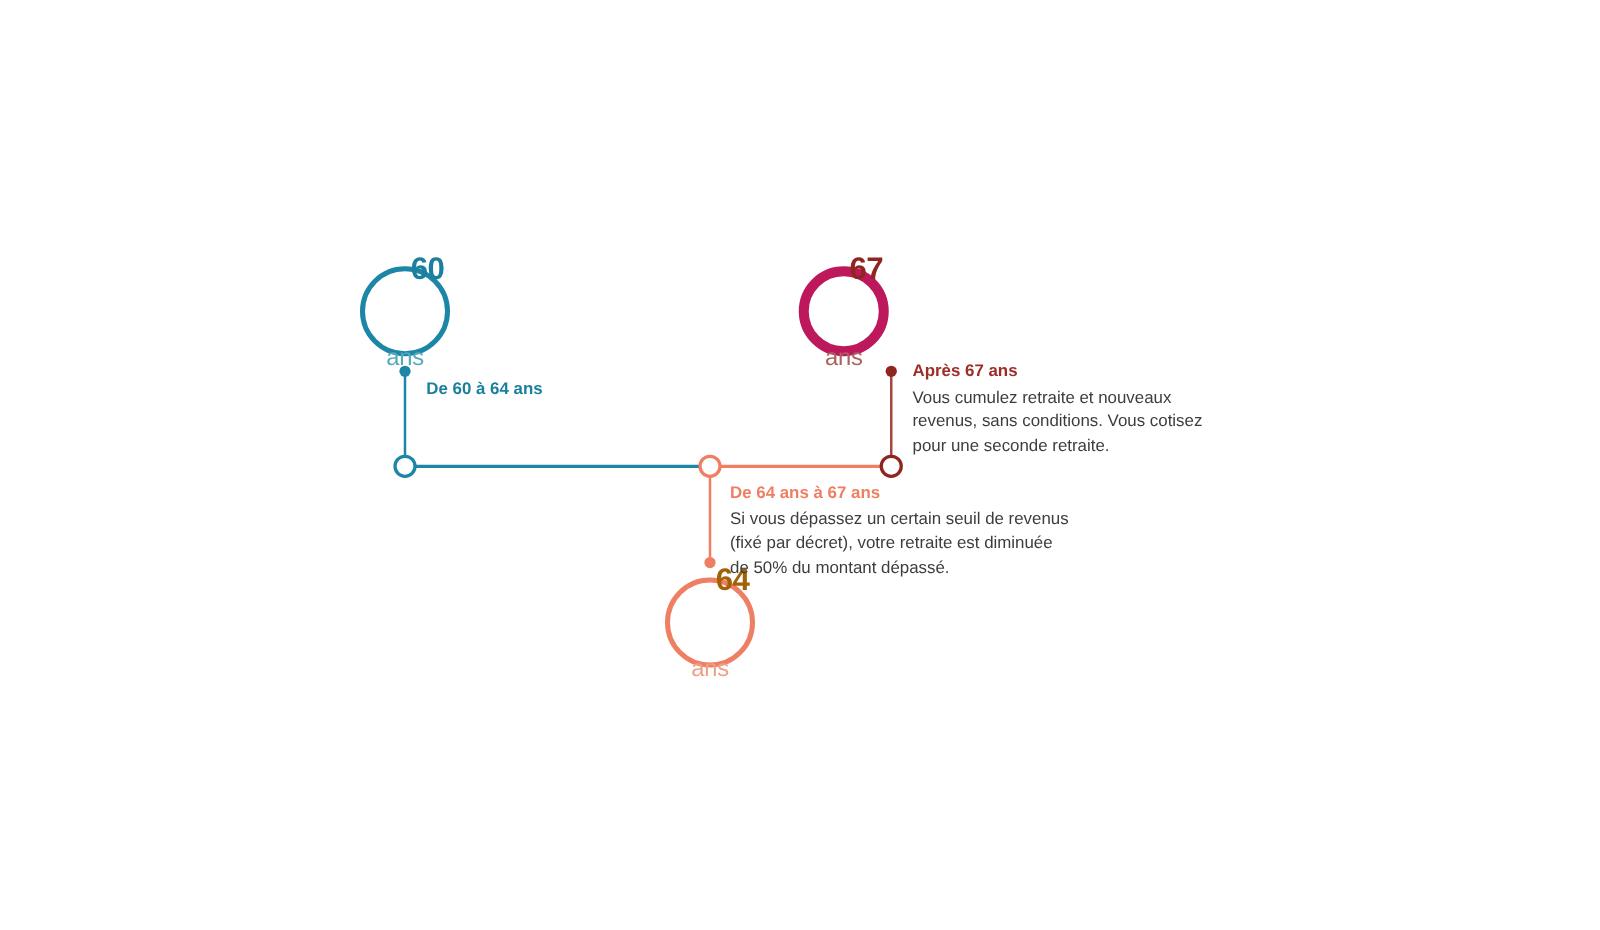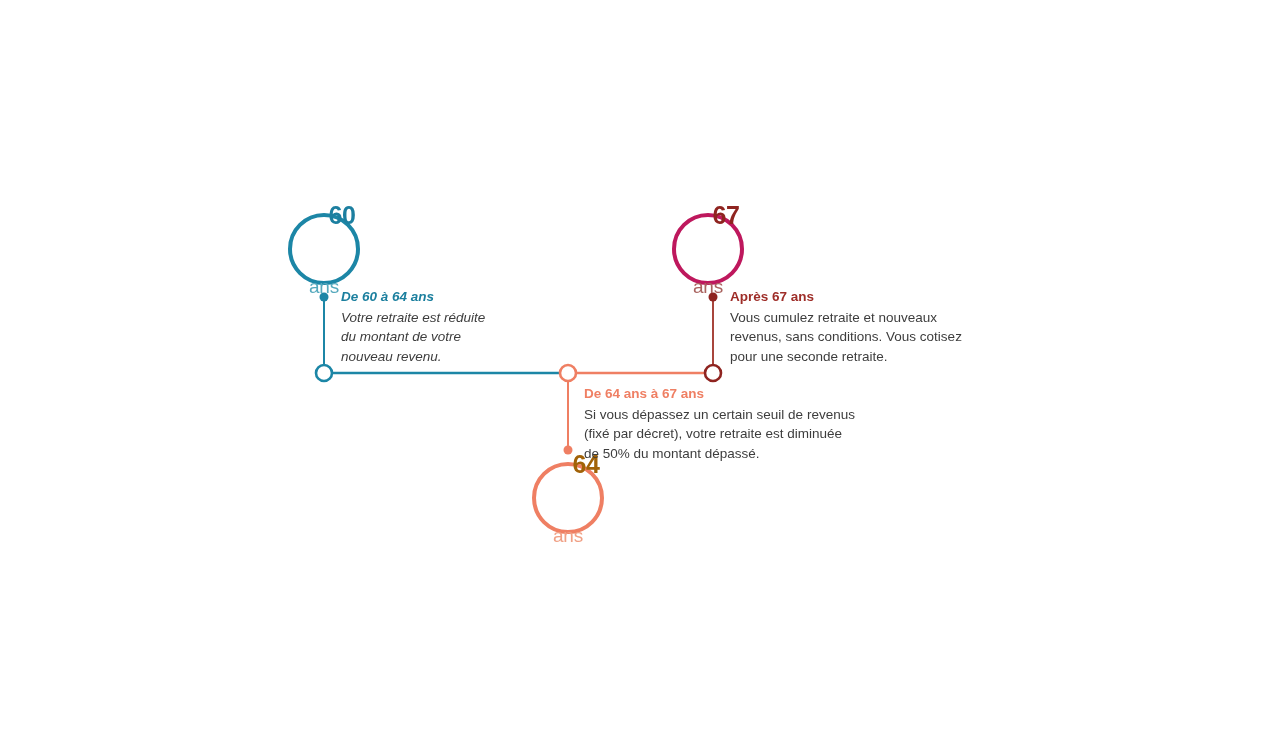--- a/index.html
+++ b/index.html
@@ -63,23 +63,23 @@
 
   #medallion-64 {
     left: 532px;
     top: 462px;
     border: 4px solid #ef7f63;
   }
   #medallion-64 .age-num { color: #a16207; }
   #medallion-64 .age-unit { color: #f0a085; }
 
   #medallion-67 {
-    left: 672px;
+    left: 639px;
     top: 213px;
-    border: 4px solid #be185d;
+    border: 8px solid #be185d;
   }
   #medallion-67 .age-num { color: #8f2420; }
   #medallion-67 .age-unit { color: #a9635f; }
 
   
   .info-block {
     position: absolute;
   }
   .info-title {
     font-size: 13.5px;
@@ -89,21 +89,21 @@
     white-space: nowrap;
   }
   .info-body {
     font-size: 13.5px;
     color: #3d3d3d;
     margin: 0;
     line-height: 1.42;
     white-space: pre-line;
   }
 
-  #block-60 { left: 341px; top: 289px; font-style: italic; }
+  #block-60 { left: 341px; top: 303px; }
   #block-60 .info-title { color: #1b7f9e; }
 
   #block-64 { left: 584px; top: 386px; }
   #block-64 .info-title { color: #ef7f63; }
 
   #block-67 { left: 730px; top: 289px; }
   #block-67 .info-title { color: #9e2d28; }
 </style>
 </head>
 <body>
@@ -151,23 +151,20 @@
     <span class="age-unit">ans</span>
   </div>
 
   <div class="medallion" id="medallion-67">
     <span class="age-num">67</span>
     <span class="age-unit">ans</span>
   </div>
 
   <div class="info-block" id="block-60">
     <p class="info-title">De 60 à 64 ans</p>
-    <p class="info-body">Votre retraite est réduite
-du montant de votre
-nouveau revenu.</p>
   </div>
 
   <div class="info-block" id="block-64">
     <p class="info-title">De 64 ans à 67 ans</p>
     <p class="info-body">Si vous dépassez un certain seuil de revenus
 (fixé par décret), votre retraite est diminuée
 de 50% du montant dépassé.</p>
   </div>
 
   <div class="info-block" id="block-67">

